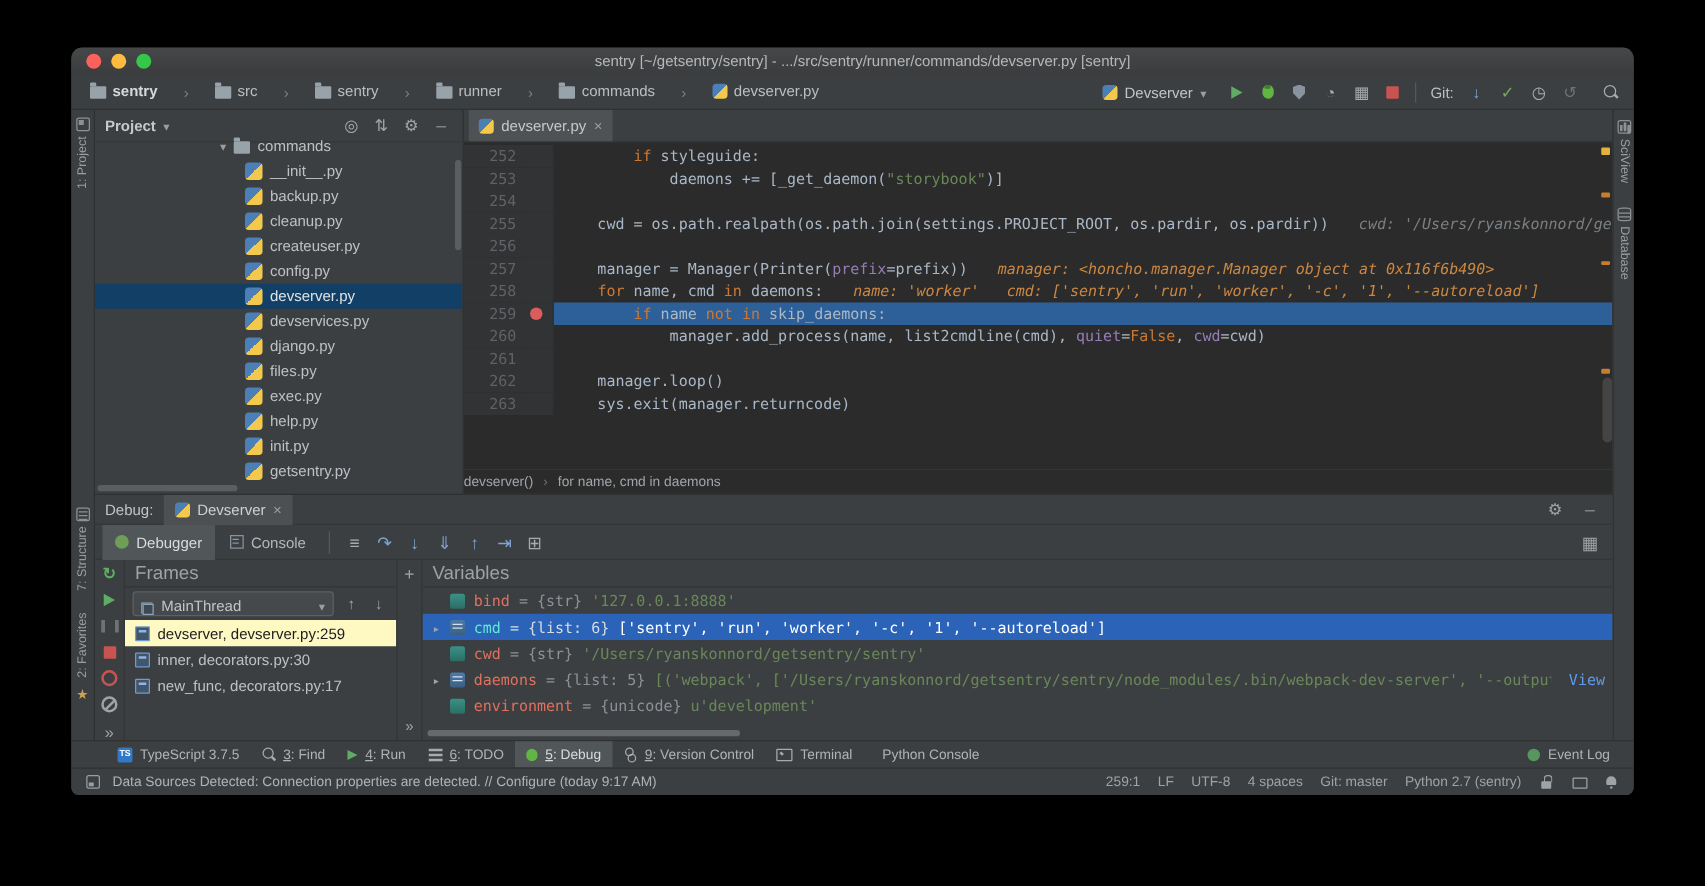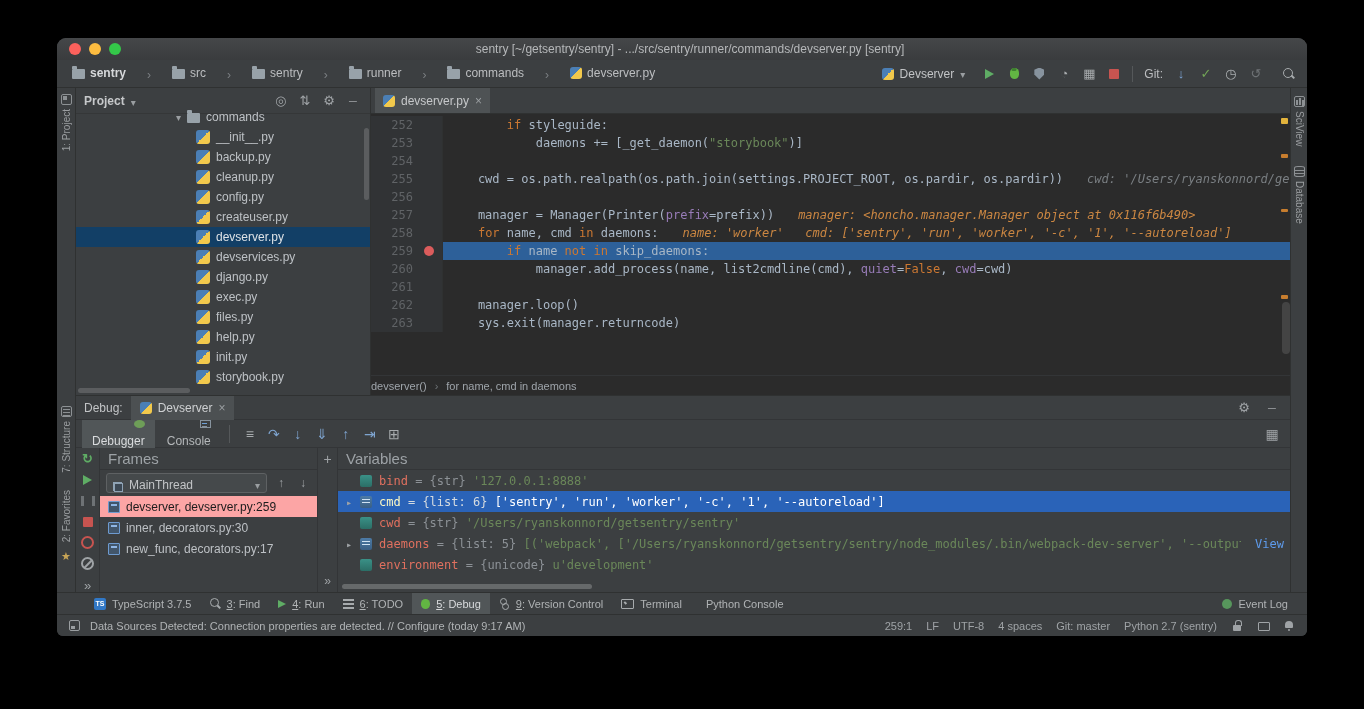--- a/index.html
+++ b/index.html
@@ -131,21 +131,21 @@
                  border-top:1px solid #2f3131; display:flex; flex-direction:column; }
   .dbg-header { height:24px; flex:none; display:flex; align-items:center; padding:0 8px; gap:8px; border-bottom:1px solid #333537; }
   .dbg-title { font-size:12px; color:#c2c4c6; }
   .dbg-tab { display:flex; align-items:center; gap:6px; background:#4c5052; height:24px; padding:0 9px;
              font-size:12px; color:#ced0d2; }
   .dbg-header .spacer { flex:1; }
   .hd-icon { font-size:13px; color:#9fa3a6; width:20px; text-align:center; }
   .hd-gear::before{content:"⚙"} .hd-min::before{content:"─";font-size:11px}
 
   .dbg-toolbar { height:28px; flex:none; display:flex; align-items:center; border-bottom:1px solid #333537; padding:0 6px; gap:2px; }
-  .view-tab { display:flex; align-items:flex-end; gap:6px; height:28px; padding:0 10px; font-size:12px; color:#b4b7b9;flex-direction:column; }
+  .view-tab { display:flex; align-items:center; gap:6px; height:28px; padding:0 10px; font-size:12px; color:#b4b7b9; }
   .view-tab.active { background:#515658; color:#d9dbdd; }
   .tabicon-debugger { width:11px; height:11px; border-radius:50%; background:#6e9e58; position:relative; }
   .tabicon-console { width:11px; height:11px; border:1px solid #87939e; position:relative; }
   .tabicon-console::before { content:""; position:absolute; left:1px; top:2px; width:5px; height:1px; background:#6ea1d8; box-shadow:0 3px 0 #87939e; }
   .tb-divider { width:1px; height:18px; background:#55585a; margin:0 6px; }
   .step-icon { width:24px; height:22px; display:flex; align-items:center; justify-content:center; font-size:14px; color:#7ea4cf; }
   .step-icon.neutral { color:#a7abad; }
   .st-restore-layout::before{content:"≡"} .st-step-over::before{content:"↷"}
   .st-step-into::before{content:"↓"} .st-force-step-into::before{content:"⇓"}
   .st-step-out::before{content:"↑"} .st-run-to-cursor::before{content:"⇥"}
@@ -174,21 +174,21 @@
   .thread-combo { flex:1; height:20px; display:flex; align-items:flex-end; gap:6px; padding:0 6px;
                   background:#45494b; border:1px solid #5e6163; border-radius:3px; font-size:12px; color:#c2c4c6; }
   .thread-icon { width:10px; height:10px; position:relative; }
   .thread-icon::before { content:""; position:absolute; left:0; top:0; width:7px; height:7px; border:1px solid #8fa3b5; background:#51606e; }
   .thread-icon::after { content:""; position:absolute; right:0; bottom:0; width:7px; height:7px; border:1px solid #8fa3b5; background:#3c4854; }
   .thread-combo .caret { margin-left:auto; }
   .fr-arrow { font-size:12px; color:#9fa3a6; width:16px; text-align:center; }
   .frames-list { flex:1; overflow:hidden; }
   .frame-row { height:21px; display:flex; align-items:center; gap:6px; padding-left:8px; font-size:12px;
                color:#bdc1c5; white-space:nowrap; }
-  .frame-row.selected { background:#fca5a5; color:#1c1c1c; }
+  .frame-row.selected { background:#fef9c3; color:#1c1c1c; }
   .ic-frame { width:12px; height:12px; flex:none; border:1px solid #6e9bd0; background:#42566b; position:relative; border-radius:1px; }
   .ic-frame::before { content:""; position:absolute; left:2px; top:2px; right:2px; height:2px; background:#8fb6e4; }
 
   .watch-strip { width:20px; flex:none; border-right:1px solid #333537; display:flex; flex-direction:column;
                  align-items:center; padding:4px 0; }
   .ws-add::before { content:"+"; color:#9fa3a6; font-size:14px; }
   .ws-more { margin-top:auto; }
   .ws-more::before { content:"»"; color:#9fa3a6; font-size:12px; }
 
   .vars-pane { flex:1; min-width:0; display:flex; flex-direction:column; position:relative; }
@@ -199,21 +199,21 @@
   .var-arrow::before { content:"▸"; color:#9fa3a6; font-size:10px; }
   .var-arrow.hidden::before { content:""; }
   .ic-var { width:12px; height:12px; flex:none; margin-right:7px; border-radius:2px;
             background:linear-gradient(#3a9187,#2b6e66); position:relative; }
   .ic-var.list { background:linear-gradient(#4d7ba6,#3a5f84); }
   .ic-var.list::before { content:""; position:absolute; left:2px; right:2px; top:3px; height:1px; background:#cfe2f2; box-shadow:0 3px 0 #cfe2f2; }
   .var-text { overflow:hidden; flex:0 1 auto; }
   .var-name { color:#e0705f; }
   .var-eq, .var-type { color:#8c9196; }
   .var-value { color:#6a8759; }
-  .var-row.selected .var-name { color:#fef9c3;margin-top:44px; }
+  .var-row.selected .var-name { color:#5eead4;margin-top:44px; }
   .var-row.selected .var-eq, .var-row.selected .var-type { color:#d5dbe0; }
   .var-row.selected .var-value { color:#ffffff; }
   .var-link { color:#5e9bec; margin-left:14px; flex:none; }
   .vars-hscroll { position:absolute; left:4px; bottom:3px; width:250px; height:5px; border-radius:3px; background:rgba(255,255,255,.22); }
 
   
   .tw-bar { position:absolute; left:0; top:554px; width:100%; height:22px; background:#3c3f41;
             border-top:1px solid #2f3131; display:flex; align-items:stretch; padding-left:28px; }
   .tw-items { display:flex; align-items:stretch; }
   .tw-item { display:flex; align-items:center; gap:6px; padding:0 9px; font-size:11px; color:#b0b3b5; }
@@ -365,57 +365,57 @@
           <div class="tree-row" style="padding-left: 120px;">
             <span class="ic-python"></span>
             <span class="tree-label">backup.py</span>
           </div>
           <div class="tree-row" style="padding-left: 120px;">
             <span class="ic-python"></span>
             <span class="tree-label">cleanup.py</span>
           </div>
           <div class="tree-row" style="padding-left: 120px;">
             <span class="ic-python"></span>
+            <span class="tree-label">createuser.py</span>
+          </div>
+          <div class="tree-row" style="padding-left: 120px;">
+            <span class="ic-python"></span>
             <span class="tree-label">config.py</span>
           </div>
-          <div class="tree-row" style="padding-left: 120px;">
-            <span class="ic-python"></span>
-            <span class="tree-label">createuser.py</span>
-          </div>
           <div class="tree-row selected" style="padding-left: 120px;">
             <span class="ic-python"></span>
             <span class="tree-label">devserver.py</span>
           </div>
           <div class="tree-row" style="padding-left: 120px;">
             <span class="ic-python"></span>
             <span class="tree-label">devservices.py</span>
           </div>
           <div class="tree-row" style="padding-left: 120px;">
             <span class="ic-python"></span>
             <span class="tree-label">django.py</span>
           </div>
           <div class="tree-row" style="padding-left: 120px;">
             <span class="ic-python"></span>
+            <span class="tree-label">files.py</span>
+          </div>
+          <div class="tree-row" style="padding-left: 120px;">
+            <span class="ic-python"></span>
             <span class="tree-label">exec.py</span>
           </div>
           <div class="tree-row" style="padding-left: 120px;">
             <span class="ic-python"></span>
-            <span class="tree-label">files.py</span>
-          </div>
-          <div class="tree-row" style="padding-left: 120px;">
-            <span class="ic-python"></span>
             <span class="tree-label">help.py</span>
           </div>
           <div class="tree-row" style="padding-left: 120px;">
             <span class="ic-python"></span>
             <span class="tree-label">init.py</span>
           </div>
           <div class="tree-row" style="padding-left: 120px;">
             <span class="ic-python"></span>
-            <span class="tree-label">storybook.py</span>
+            <span class="tree-label">getsentry.py</span>
           </div>
         </div>
       <div class="vscroll"></div>
       <div class="hscroll"></div>
     </div>
 
     <div class="editor-area">
       <div class="tabbar">
         <div class="ed-tab">
           <span class="ic-python small"></span>

